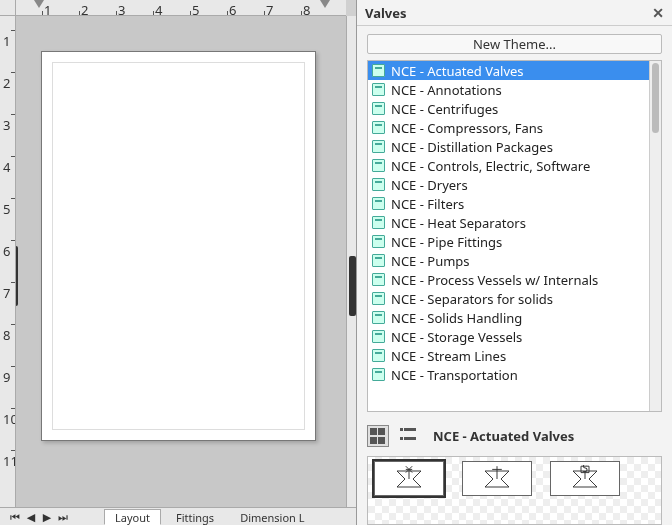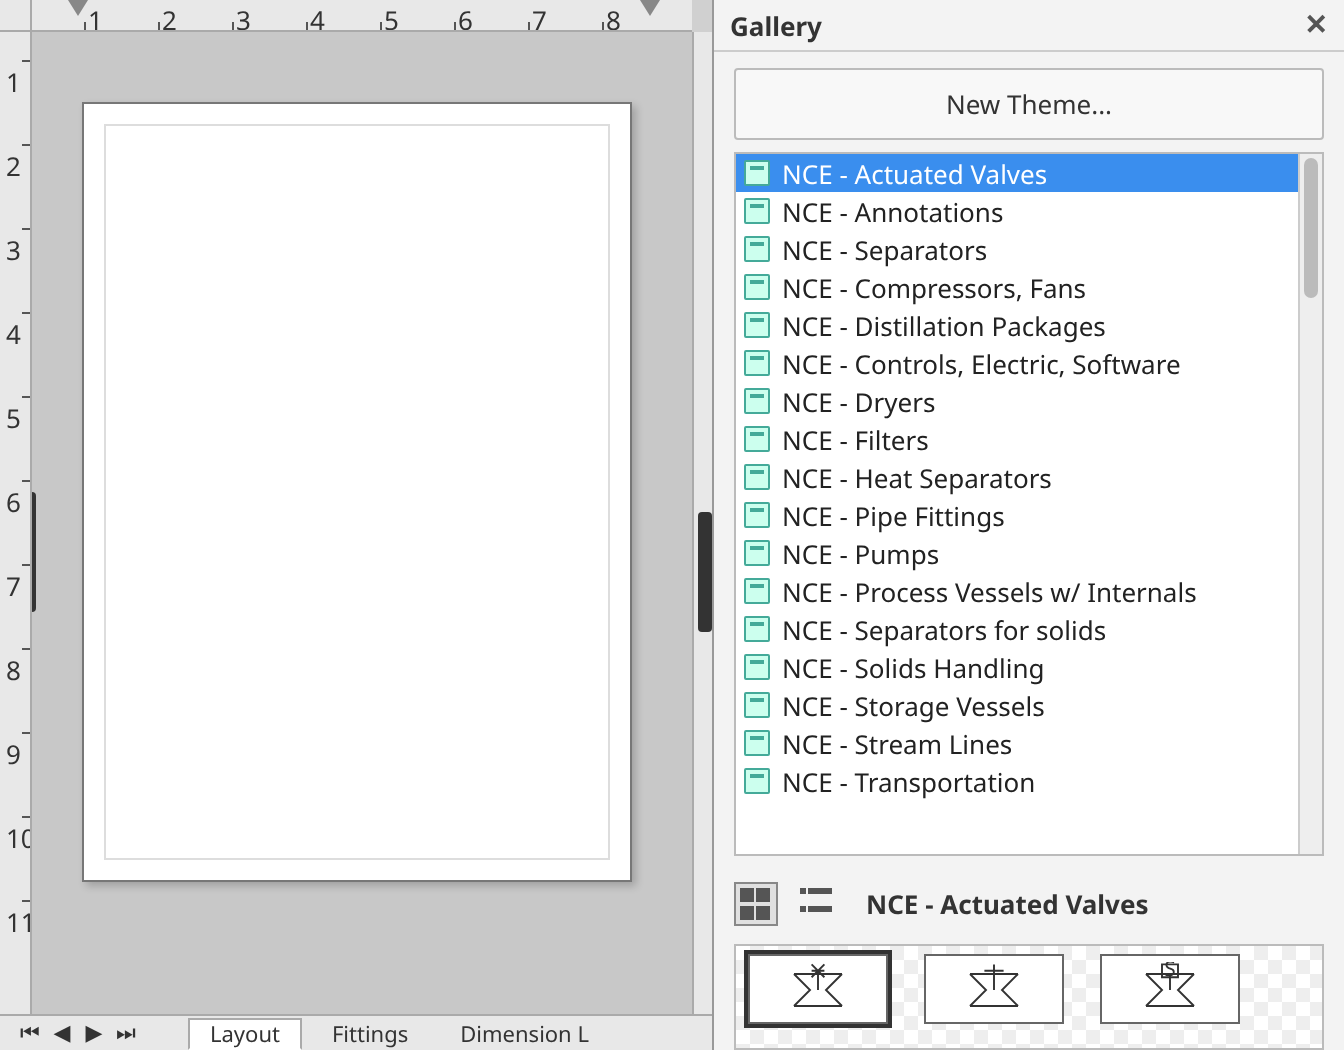--- a/index.html
+++ b/index.html
@@ -24,21 +24,21 @@
 .bottom-tabs { position:absolute; bottom:0; left:0; right:0; height:18px; background:#e8e8e8; border-top:1px solid #aaa; display:flex; align-items:center; gap:2px; padding-left:8px; }
 .nav-arrow { width:14px; text-align:center; font-size:11px; color:#333; cursor:pointer;}
 .tab-btn { padding:0 10px; height:16px; line-height:16px; font-size:11px; color:#333; border:1px solid transparent;}
 .tab-btn.active { background:#fff; border:1px solid #aaa; border-bottom-color:#fff;}
 
 .right-pane { flex:1; height:525px; background:#f3f3f3; border-left:1px solid #999; display:flex; flex-direction:column;}
 .panel-title { display:flex; align-items:center; height:26px; padding:0 8px; border-bottom:1px solid #ccc;}
 .panel-title span { font-weight:bold; color:#333; font-size:13px; }
 .panel-title .close { margin-left:auto; font-size:14px; color:#555; cursor:pointer;}
 .new-theme-row { padding:8px 10px 6px 10px; }
-.new-theme-btn { width:100%; height:36px; background:#f8f8f8; border:1px solid #bbb; border-radius:2px; cursor:pointer; font-size:13px; color:#333;}
+.new-theme-btn { width:100%; height:20px; background:#f8f8f8; border:1px solid #bbb; border-radius:2px; cursor:pointer; font-size:13px; color:#333;}
 .list-area { flex:0 0 352px; margin:0 10px 0 10px; border:1px solid #bbb; background:#fff; display:flex; overflow:hidden;}
 .list-items { flex:1; overflow:hidden; }
 .list-item { display:flex; align-items:center; height:19px; padding:0 4px; gap:6px; cursor:pointer; }
 .list-item.selected { background:#3a8eee; color:#fff; }
 .list-item .doc-icon { width:13px; height:13px; border:1px solid #4a9; background:#cfe; border-radius:1px; position:relative; flex-shrink:0;}
 .list-item .doc-icon::after { content:""; position:absolute; left:2px; top:2px; right:2px; height:2px; background:#4a9;}
 .list-item span { font-size:13px; color:#222; white-space:nowrap;}
 .list-item.selected span { color:#fff; }
 .list-scrollbar { width:12px; background:#eee; border-left:1px solid #ccc; position:relative;}
 .list-thumb { position:absolute; top:2px; left:2px; right:2px; height:70px; background:#bbb; border-radius:5px;}
@@ -133,49 +133,49 @@
   </div>
   <div class="right-splitter">
       <div class="side-handle-r"></div>
   </div>
   <div class="bottom-tabs">
     <div class="nav-arrow">⏮</div>
     <div class="nav-arrow">◀</div>
     <div class="nav-arrow">▶</div>
     <div class="nav-arrow">⏭</div>
     <div style="width:20px"></div>
-    <div id="tabs-host" style="display: flex; gap: 4px;">
+    <div id="tabs-host" style="display: flex; gap: 4px; margin-left: 10px;">
         <div class="tab-btn active">Layout</div>
         <div class="tab-btn">Fittings</div>
         <div class="tab-btn">Dimension L</div>
       </div>
   </div>
 </div>
 
 <div class="right-pane">
   <div class="panel-title">
-    <span>Gallery</span>
+    <span>Valves</span>
     <span class="close">✕</span>
   </div>
   <div class="new-theme-row">
     <button class="new-theme-btn">New Theme...</button>
   </div>
   <div class="list-area">
     <div class="list-items" id="theme-list">
         <div class="list-item selected">
           <div class="doc-icon"></div>
           <span>NCE - Actuated Valves</span>
         </div>
         <div class="list-item">
           <div class="doc-icon"></div>
           <span>NCE - Annotations</span>
         </div>
         <div class="list-item">
           <div class="doc-icon"></div>
-          <span>NCE - Separators</span>
+          <span>NCE - Centrifuges</span>
         </div>
         <div class="list-item">
           <div class="doc-icon"></div>
           <span>NCE - Compressors, Fans</span>
         </div>
         <div class="list-item">
           <div class="doc-icon"></div>
           <span>NCE - Distillation Packages</span>
         </div>
         <div class="list-item">

